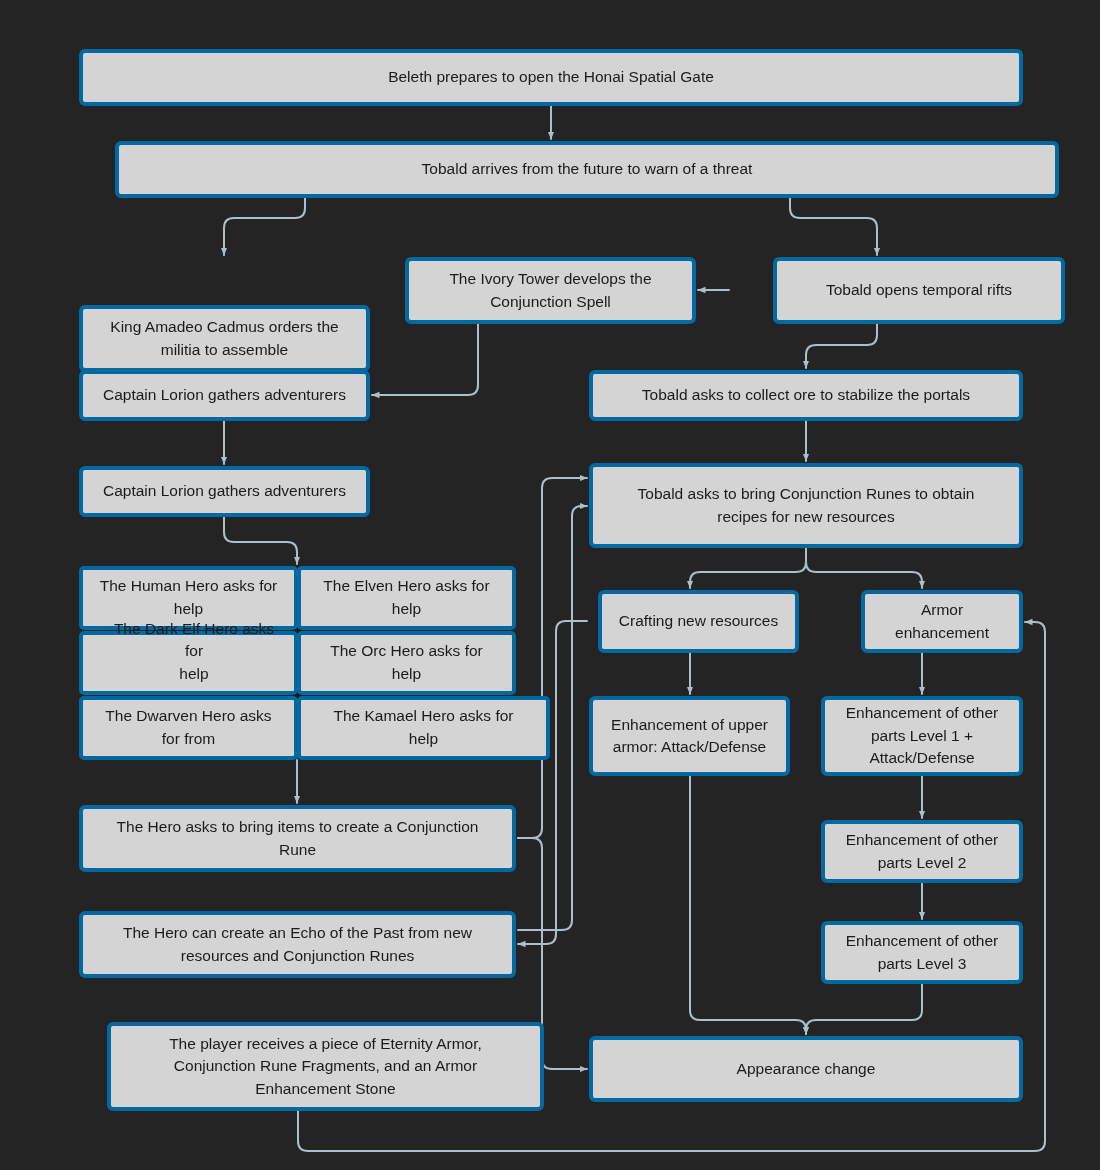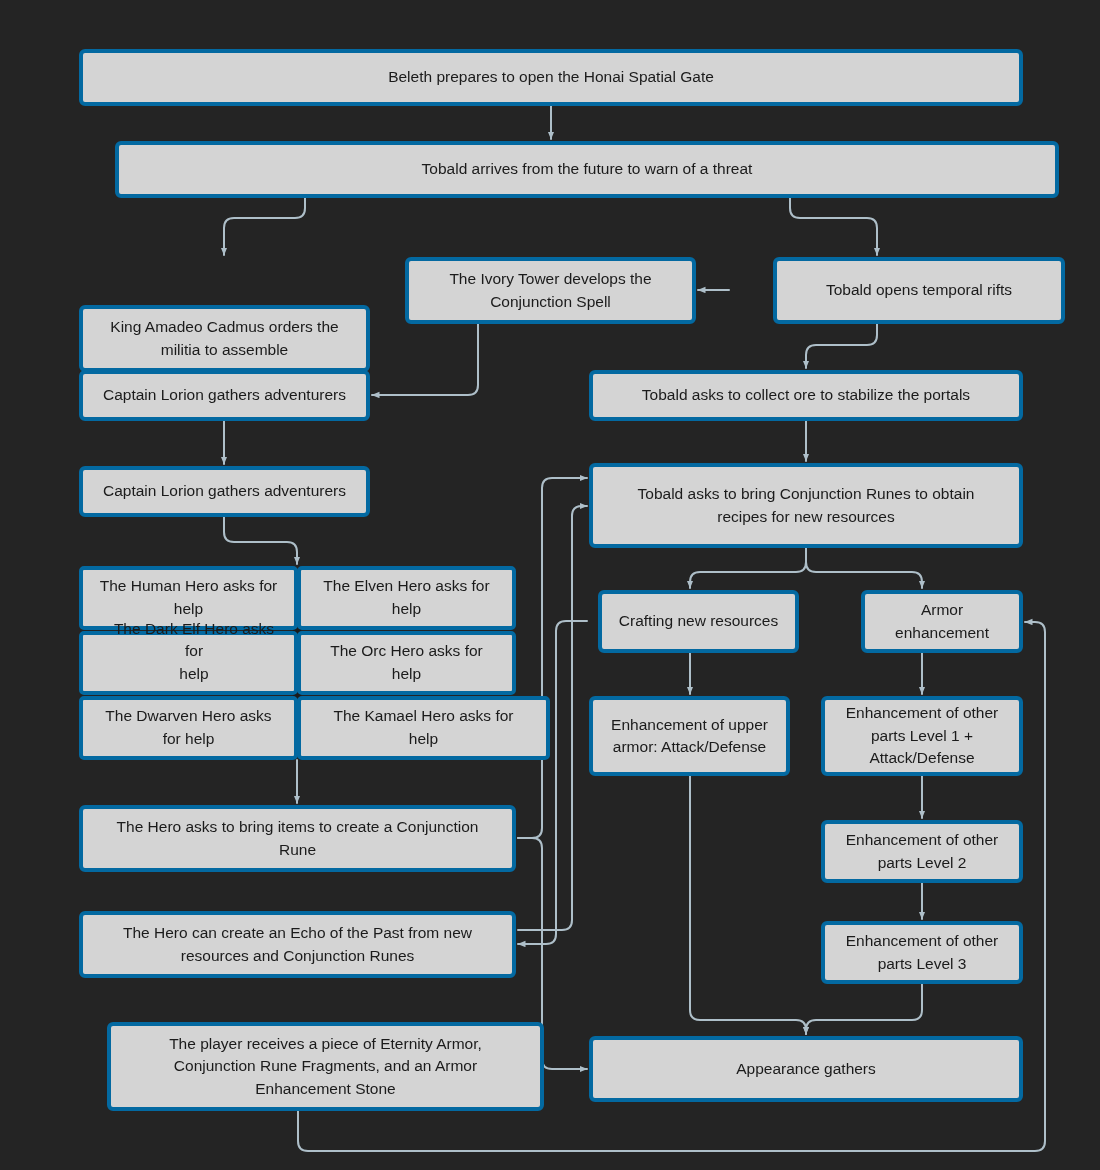--- a/index.html
+++ b/index.html
@@ -117,37 +117,37 @@
 recipes for new resources</span></div>
       <div class="node grid-cell" style="left: 79px; top: 566px; width: 219px; height: 64px;"><span class="node-label">The Human Hero asks for
 help</span></div>
       <div class="node grid-cell" style="left: 297px; top: 566px; width: 219px; height: 64px;"><span class="node-label">The Elven Hero asks for
 help</span></div>
       <div class="node grid-cell" style="left: 79px; top: 631px; width: 219px; height: 64px; padding-left: 23px;"><span class="node-label">The Dark Elf Hero asks for
 help</span></div>
       <div class="node grid-cell" style="left: 297px; top: 631px; width: 219px; height: 64px;"><span class="node-label">The Orc Hero asks for
 help</span></div>
       <div class="node grid-cell" style="left: 79px; top: 696px; width: 219px; height: 64px;"><span class="node-label">The Dwarven Hero asks
-for help</span></div>
+for from</span></div>
       <div class="node grid-cell" style="left: 297px; top: 696px; width: 253px; height: 64px;"><span class="node-label">The Kamael Hero asks for
 help</span></div>
       <div class="node" style="left: 589px; top: 590px; width: 201px; height: 63px; margin-left: 9px;"><span class="node-label">Crafting new resources</span></div>
       <div class="node" style="left: 821px; top: 590px; width: 162px; height: 63px; margin-left: 40px;"><span class="node-label">Armor enhancement</span></div>
       <div class="node" style="left: 589px; top: 696px; width: 201px; height: 80px;"><span class="node-label">Enhancement of upper
 armor: Attack/Defense</span></div>
       <div class="node" style="left: 821px; top: 696px; width: 202px; height: 80px;"><span class="node-label">Enhancement of other
 parts Level 1 +
 Attack/Defense</span></div>
       <div class="node" style="left: 821px; top: 820px; width: 202px; height: 63px;"><span class="node-label">Enhancement of other
 parts Level 2</span></div>
       <div class="node" style="left: 821px; top: 921px; width: 202px; height: 63px;"><span class="node-label">Enhancement of other
 parts Level 3</span></div>
       <div class="node" style="left: 79px; top: 805px; width: 437px; height: 67px;"><span class="node-label">The Hero asks to bring items to create a Conjunction
 Rune</span></div>
       <div class="node" style="left: 79px; top: 911px; width: 437px; height: 67px;"><span class="node-label">The Hero can create an Echo of the Past from new
 resources and Conjunction Runes</span></div>
       <div class="node" style="left: 79px; top: 1022px; width: 437px; height: 89px; margin-left: 28px;"><span class="node-label">The player receives a piece of Eternity Armor,
 Conjunction Rune Fragments, and an Armor
 Enhancement Stone</span></div>
-      <div class="node" style="left: 589px; top: 1036px; width: 434px; height: 66px;"><span class="node-label">Appearance gathers</span></div>
+      <div class="node" style="left: 589px; top: 1036px; width: 434px; height: 66px;"><span class="node-label">Appearance change</span></div>
     </div>
 
 </div>
 
 </body></html>

